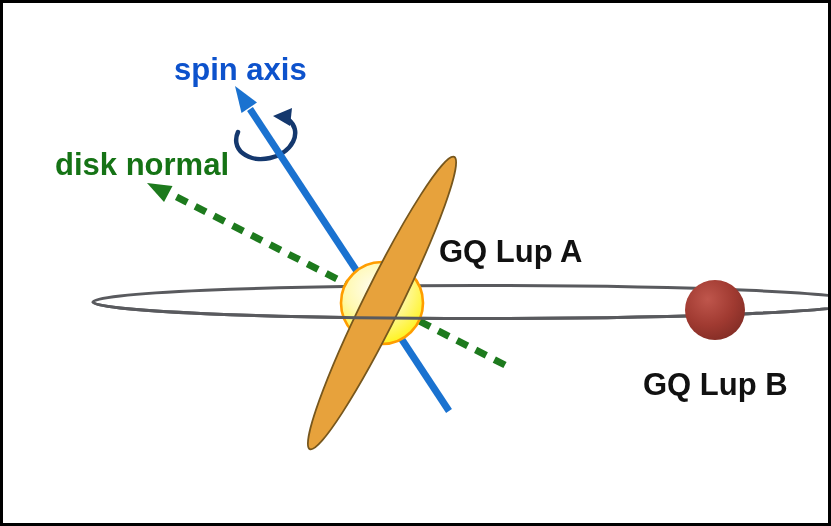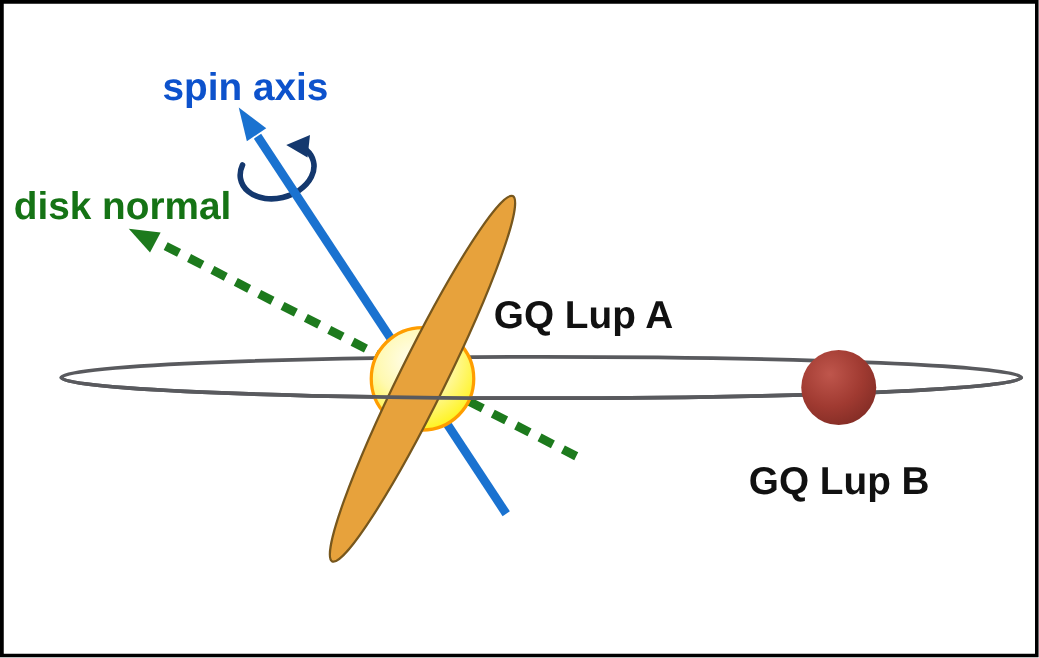--- a/index.html
+++ b/index.html
@@ -5,20 +5,21 @@
   html, body { margin: 0; padding: 0; background: #ffffff; }
   #frame {
     position: relative;
     width: 831px;
     height: 526px;
     box-sizing: border-box;
     border: 3px solid #000;
     background: #ffffff;
     overflow: hidden;
     font-family: "Liberation Sans", sans-serif;
+    padding-left: 44px;
   }
   svg { display: block; }
   .diagram-label {
     font-family: "Liberation Sans", sans-serif;
     font-weight: 700;
     font-size: 31px;
     letter-spacing: 0px;
   }
 </style>
 </head>

